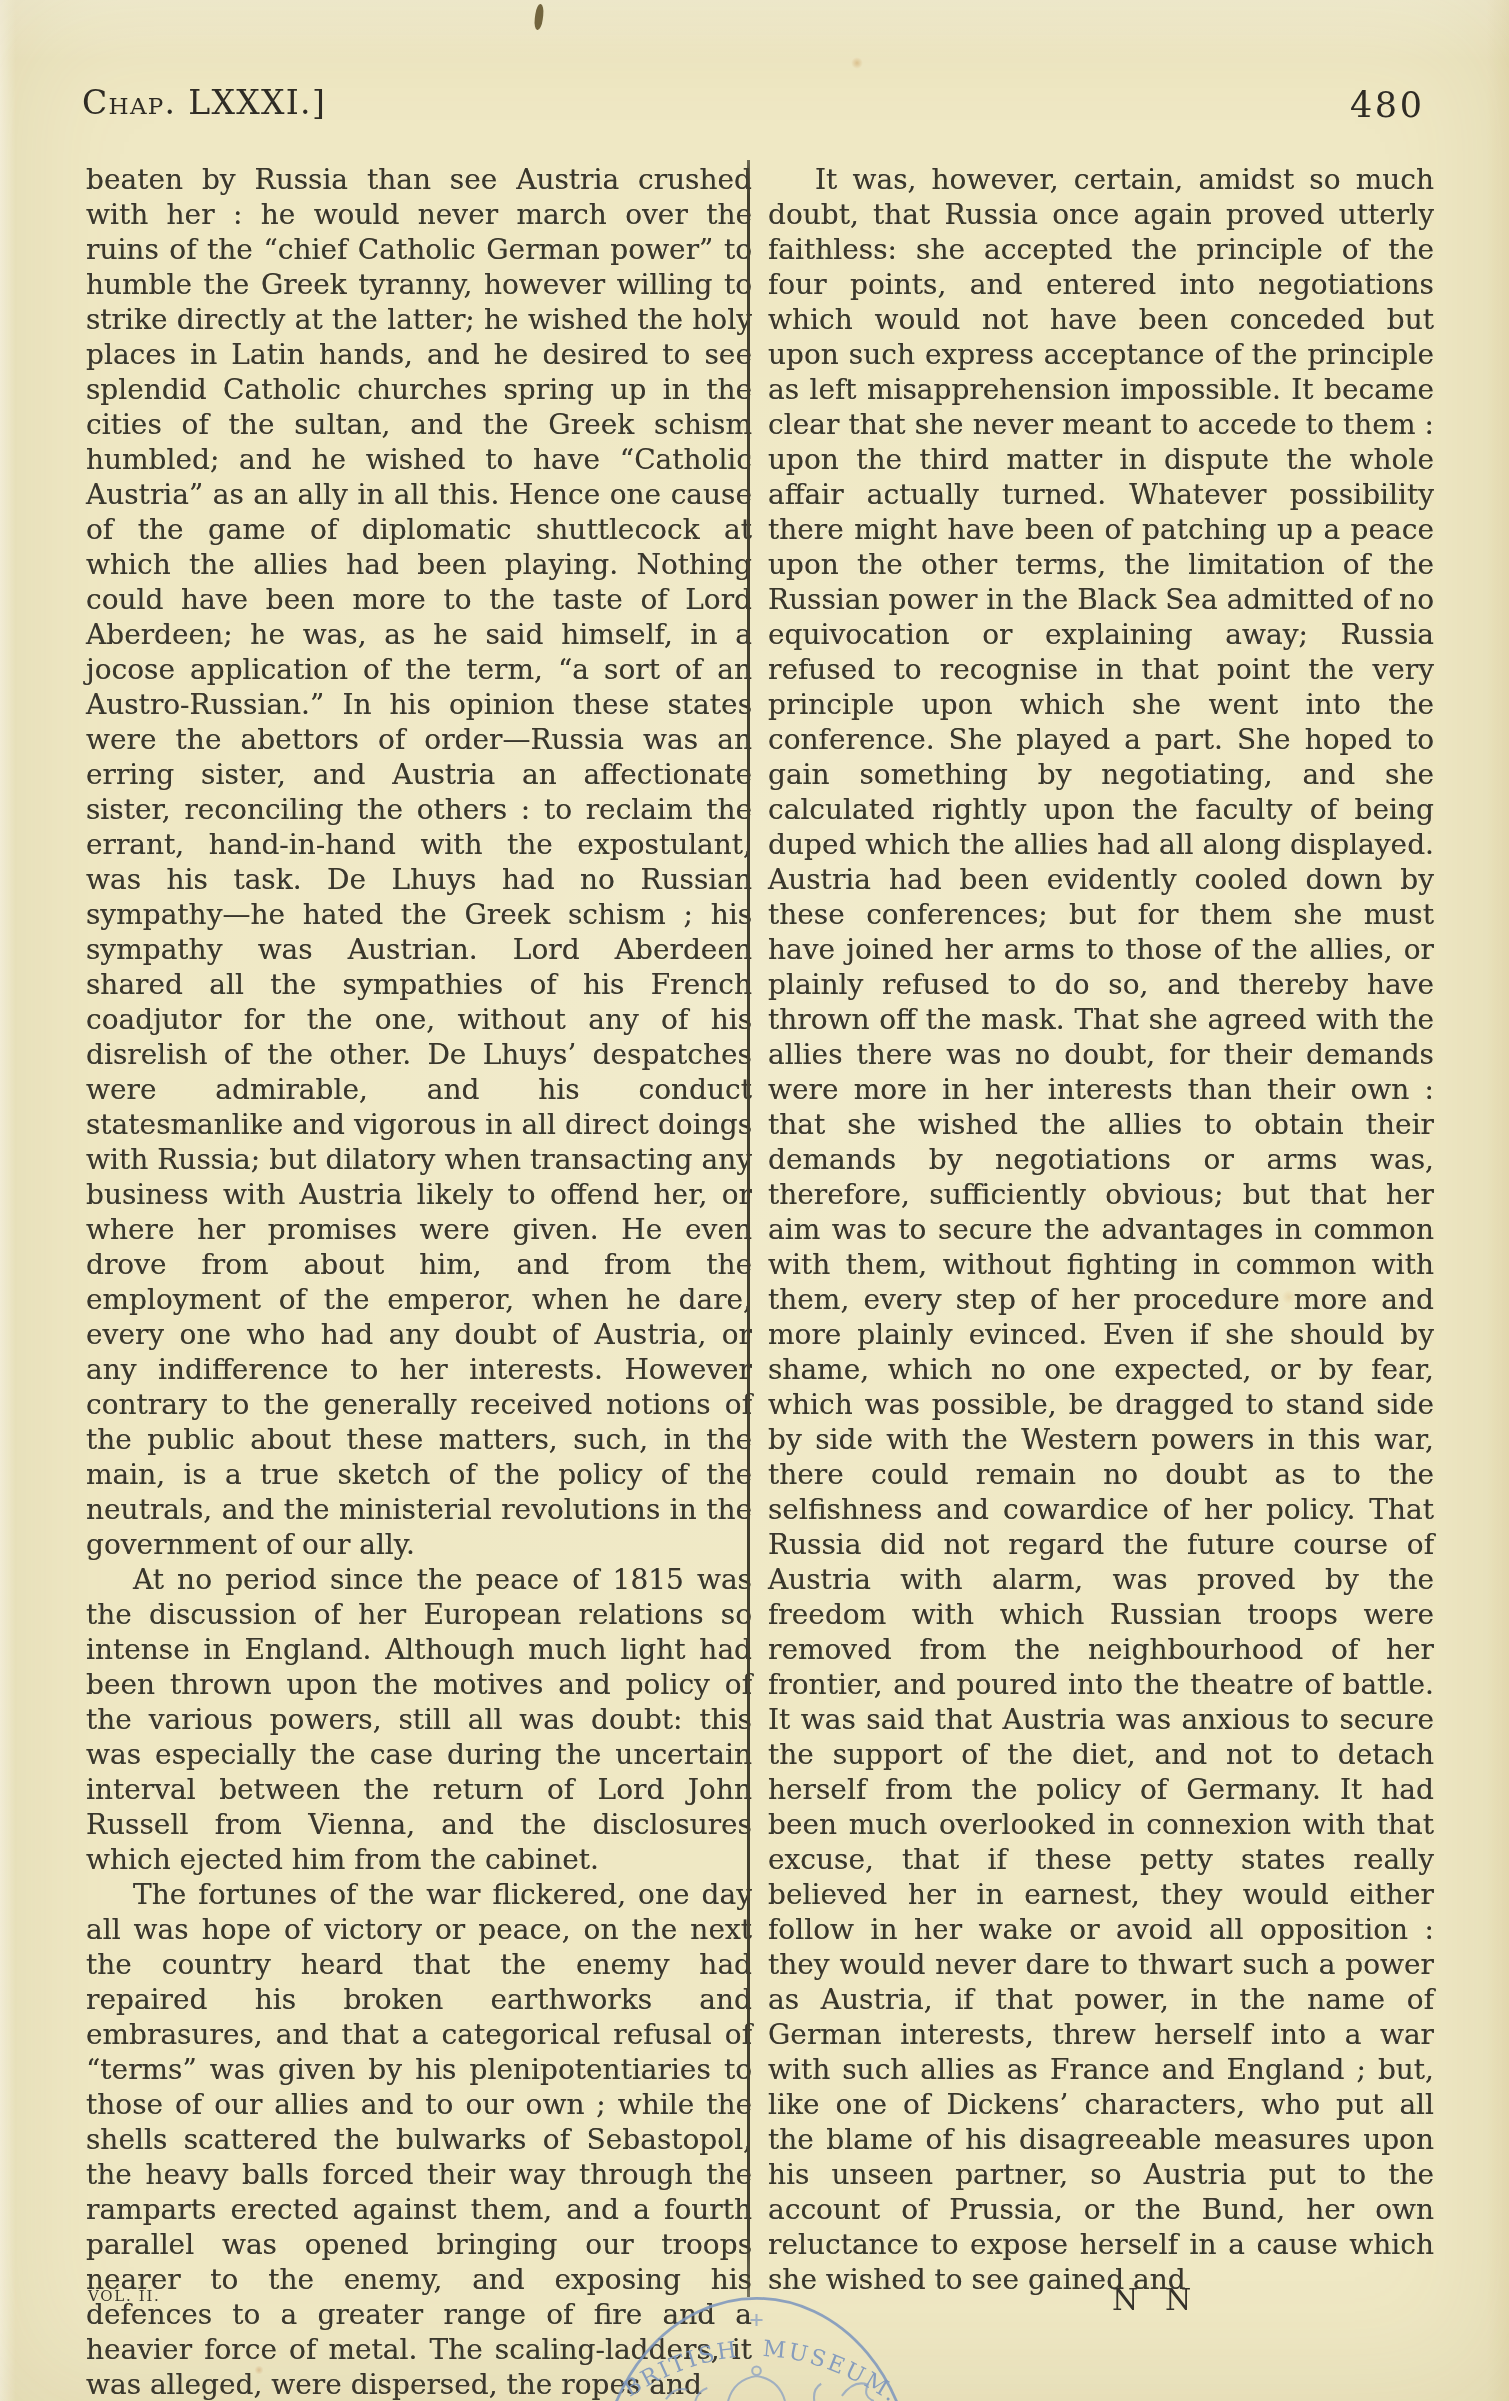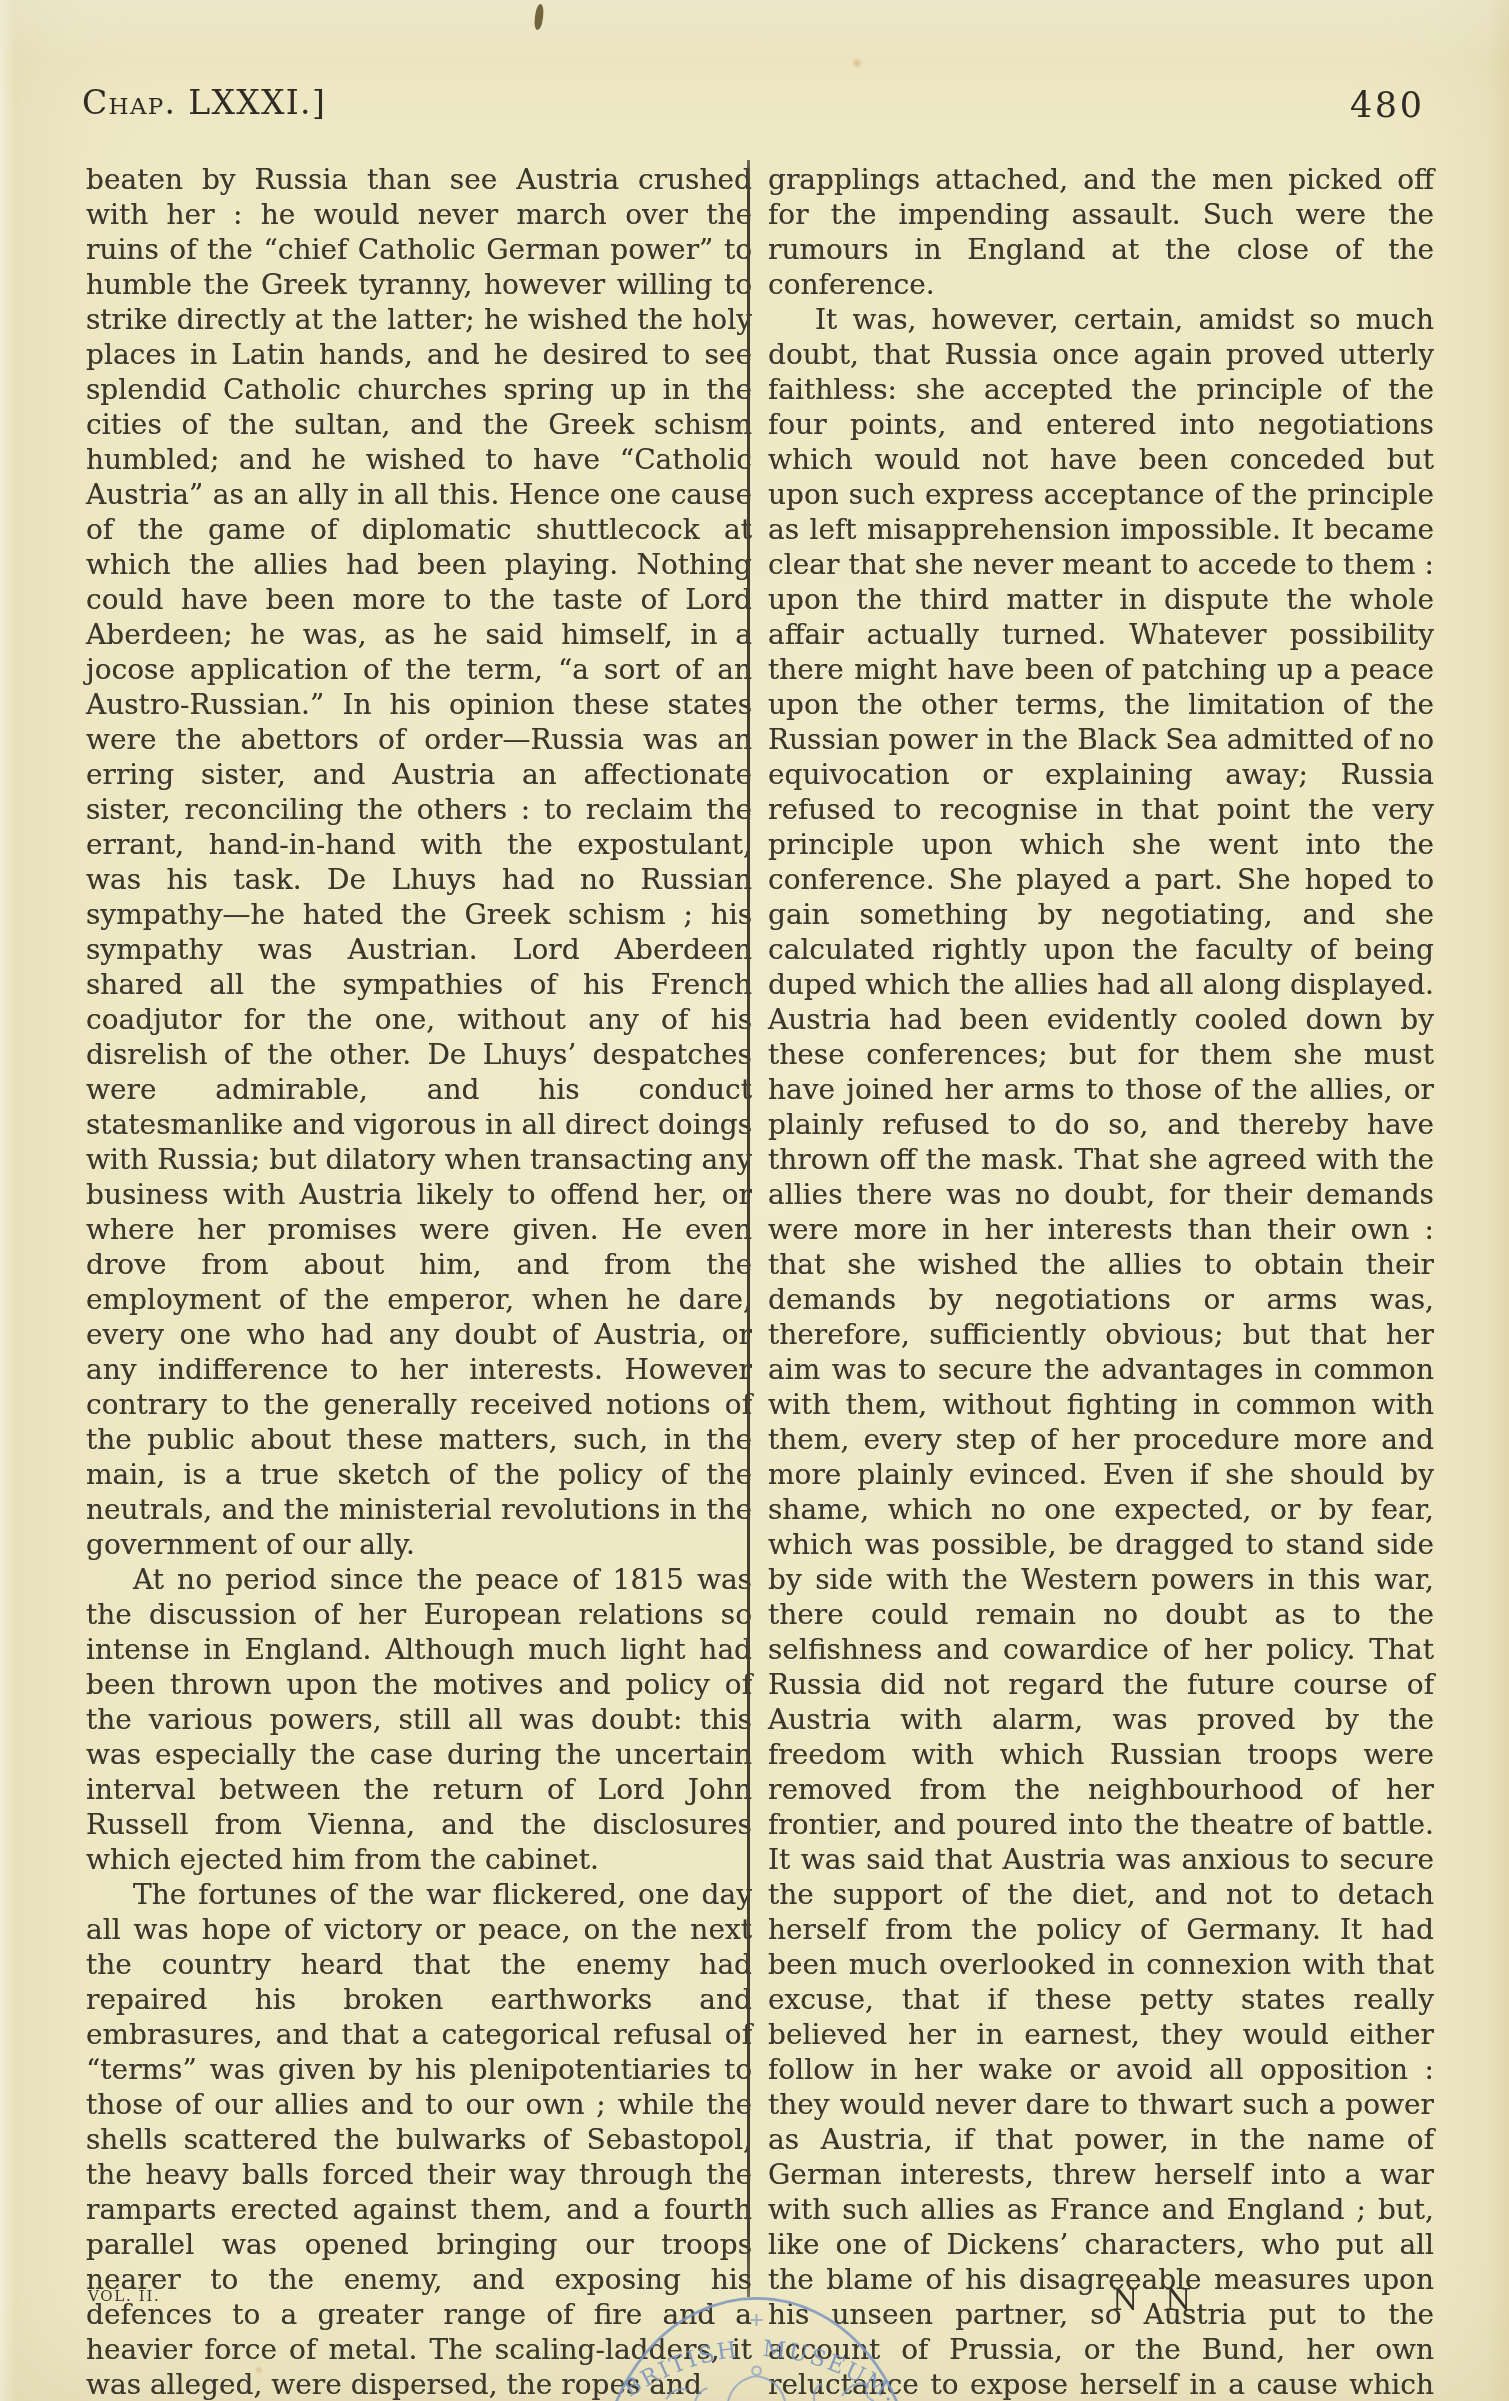--- a/index.html
+++ b/index.html
@@ -80,21 +80,20 @@
 
   <div class="col col-left">
       <p class="para">beaten by Russia than see Austria crushed with her : he would never march over the ruins of the “chief Catholic German power” to humble the Greek tyranny, however willing to strike directly at the latter; he wished the holy places in Latin hands, and he desired to see splendid Catholic churches spring up in the cities of the sultan, and the Greek schism humbled; and he wished to have “Catholic Austria” as an ally in all this. Hence one cause of the game of diplomatic shuttlecock at which the allies had been playing. Nothing could have been more to the taste of Lord Aberdeen; he was, as he said himself, in a jocose application of the term, “a sort of an Austro-Russian.” In his opinion these states were the abettors of order—Russia was an erring sister, and Austria an affectionate sister, reconciling the others : to reclaim the errant, hand-in-hand with the expostulant, was his task. De Lhuys had no Russian sympathy—he hated the Greek schism ; his sympathy was Austrian. Lord Aberdeen shared all the sympathies of his French coadjutor for the one, without any of his disrelish of the other. De Lhuys’ despatches were admirable, and his conduct statesmanlike and vigorous in all direct doings with Russia; but dilatory when transacting any business with Austria likely to offend her, or where her promises were given. He even drove from about him, and from the employment of the emperor, when he dare, every one who had any doubt of Austria, or any indifference to her interests. However contrary to the generally received notions of the public about these matters, such, in the main, is a true sketch of the policy of the neutrals, and the ministerial revolutions in the government of our ally.</p>
       <p class="para indent">At no period since the peace of 1815 was the discussion of her European relations so intense in England. Although much light had been thrown upon the motives and policy of the various powers, still all was doubt: this was especially the case during the uncertain interval between the return of Lord John Russell from Vienna, and the disclosures which ejected him from the cabinet.</p>
       <p class="para indent">The fortunes of the war flickered, one day all was hope of victory or peace, on the next the country heard that the enemy had repaired his broken earthworks and embrasures, and that a categorical refusal of “terms” was given by his plenipotentiaries to those of our allies and to our own ; while the shells scattered the bulwarks of Sebastopol, the heavy balls forced their way through the ramparts erected against them, and a fourth parallel was opened bringing our troops nearer to the enemy, and exposing his defences to a greater range of fire and a heavier force of metal. The scaling-ladders, it was alleged, were dispersed, the ropes and</p>
     </div>
 
   <div class="divider"></div>
 
   <div class="col col-right">
-      <p class="para">grapplings attached, and the men picked off for the impending assault. Such were the rumours in England at the close of the conference.</p>
       <p class="para indent">It was, however, certain, amidst so much doubt, that Russia once again proved utterly faithless: she accepted the principle of the four points, and entered into negotiations which would not have been conceded but upon such express acceptance of the principle as left misapprehension impossible. It became clear that she never meant to accede to them : upon the third matter in dispute the whole affair actually turned. Whatever possibility there might have been of patching up a peace upon the other terms, the limitation of the Russian power in the Black Sea admitted of no equivocation or explaining away; Russia refused to recognise in that point the very principle upon which she went into the conference. She played a part. She hoped to gain something by negotiating, and she calculated rightly upon the faculty of being duped which the allies had all along displayed. Austria had been evidently cooled down by these conferences; but for them she must have joined her arms to those of the allies, or plainly refused to do so, and thereby have thrown off the mask. That she agreed with the allies there was no doubt, for their demands were more in her interests than their own : that she wished the allies to obtain their demands by negotiations or arms was, therefore, sufficiently obvious; but that her aim was to secure the advantages in common with them, without fighting in common with them, every step of her procedure more and more plainly evinced. Even if she should by shame, which no one expected, or by fear, which was possible, be dragged to stand side by side with the Western powers in this war, there could remain no doubt as to the selfishness and cowardice of her policy. That Russia did not regard the future course of Austria with alarm, was proved by the freedom with which Russian troops were removed from the neighbourhood of her frontier, and poured into the theatre of battle. It was said that Austria was anxious to secure the support of the diet, and not to detach herself from the policy of Germany. It had been much overlooked in connexion with that excuse, that if these petty states really believed her in earnest, they would either follow in her wake or avoid all opposition : they would never dare to thwart such a power as Austria, if that power, in the name of German interests, threw herself into a war with such allies as France and England ; but, like one of Dickens’ characters, who put all the blame of his disagreeable measures upon his unseen partner, so Austria put to the account of Prussia, or the Bund, her own reluctance to expose herself in a cause which she wished to see gained and</p>
     </div>
 
   <div class="footer-vol">VOL. II.</div>
 
   <div class="footer-sig">N N</div>
 
   <svg class="stamp" width="347" height="113" viewBox="0 0 402 131">
     <g fill="none" stroke="#7e97bd" stroke-width="3.2" opacity="0.88">
       <ellipse cx="201" cy="230" rx="182" ry="218"></ellipse>

